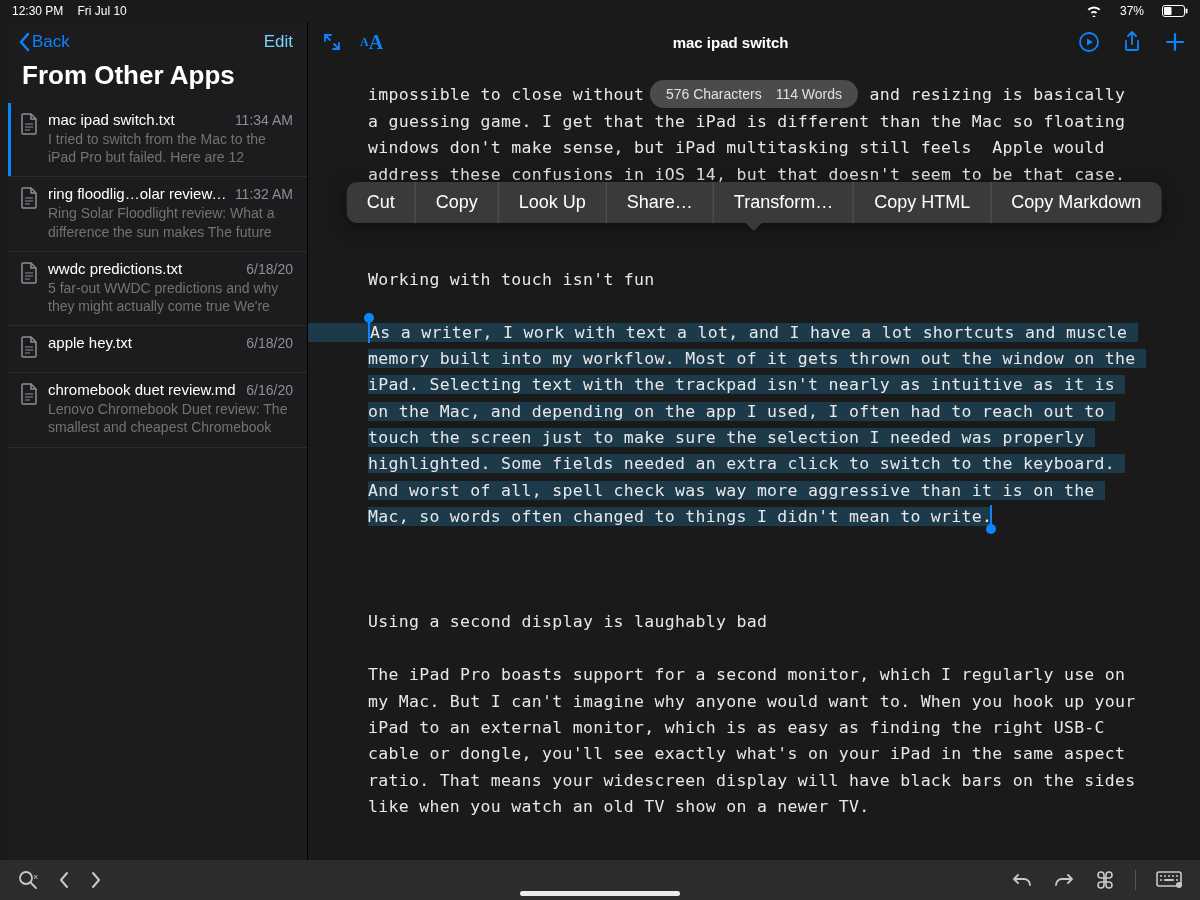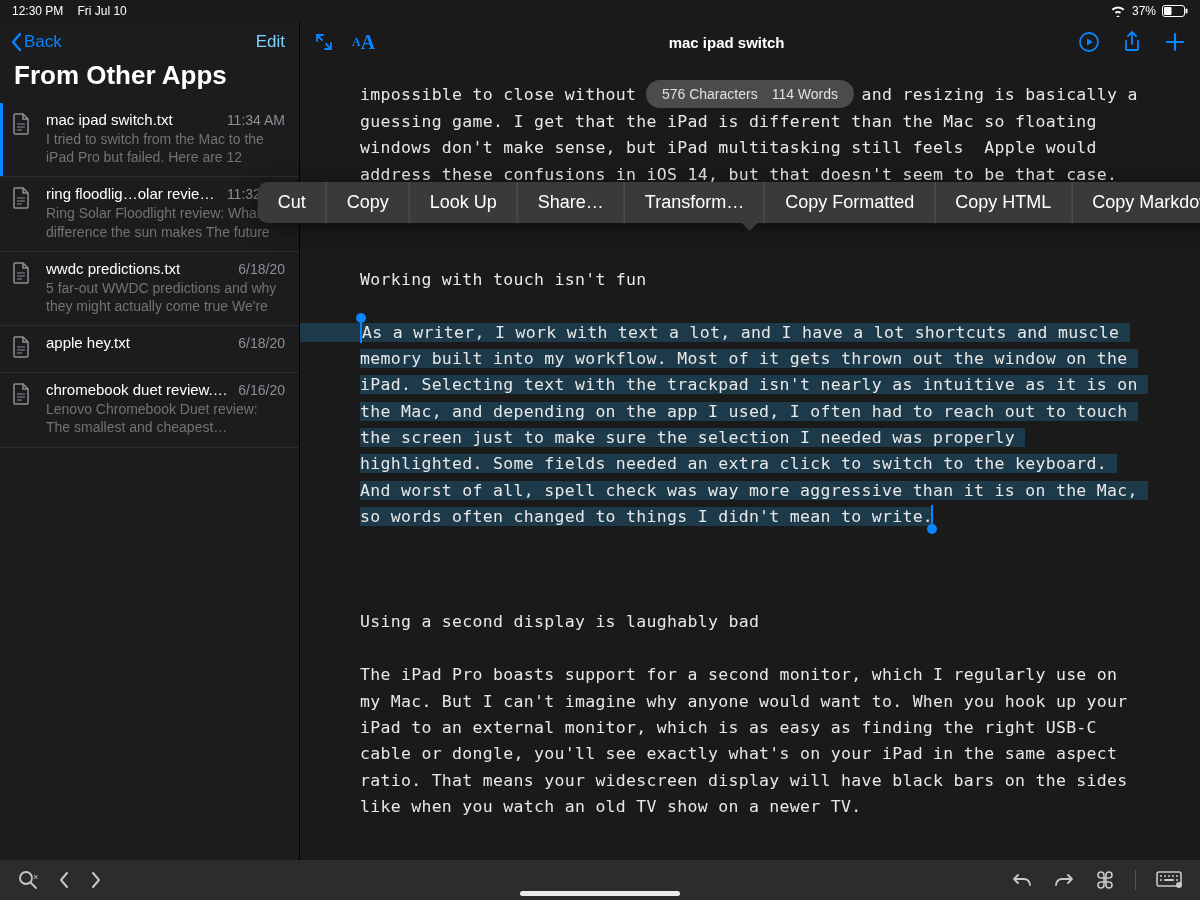--- a/index.html
+++ b/index.html
@@ -14,26 +14,27 @@
   
   .status-bar {
     height: 22px;
     display: flex; align-items: center;
     padding: 0 12px;
     font-size: 12px;
     font-weight: 500;
     color: #fff;
   }
   .status-bar .left { display: flex; gap: 14px; }
-  .status-bar .right { margin-left: auto; display: flex; align-items: center; gap: 6px; }
+  .status-bar .right { margin-left: auto; display: flex; align-items: center; gap: 18px; }
   .wifi svg, .battery svg { display:block; }
   
   .app {
     display: flex;
     height: calc(100% - 22px - 40px);
+    padding-left: 8px;
   }
   
   .sidebar {
     width: 300px;
     background: #1c1c1e;
     border-right: 1px solid #000;
     display: flex; flex-direction: column;
     overflow: hidden;
   }
   .sidebar-header {
@@ -45,21 +46,21 @@
     color: #0a84ff; font-size: 17px;
   }
   .edit-btn { margin-left: auto; color: #7dd3fc; font-size: 17px; }
   .sidebar-title {
     font-size: 26px; font-weight: 700;
     color: #fff;
     padding: 2px 14px 12px;
   }
   .file-list { flex:1; overflow:auto; }
   .file-item {
-    display: flex; gap: 16px;
+    display: flex; gap: 10px;
     padding: 8px 14px 10px 12px;
     border-bottom: 1px solid #2c2c2e;
     position: relative;
   }
   .file-item.active::before {
     content:""; position:absolute; left:0; top:0; bottom:0; width:3px; background:#0a84ff;
   }
   .file-icon { color:#8e8e93; margin-top:2px; flex-shrink:0; }
   .file-body { flex:1; min-width:0; }
   .file-row1 { display:flex; align-items: baseline; gap:8px; }
@@ -323,21 +324,20 @@
       <span>576 Characters</span>
       <span>114 Words</span>
     </div>
 
     <div class="ctx-menu" id="ctx-menu">
         <div class="ctx-item">Cut</div>
         <div class="ctx-item">Copy</div>
         <div class="ctx-item">Look Up</div>
         <div class="ctx-item">Share…</div>
         <div class="ctx-item">Transform…</div>
-        <div class="ctx-item">Copy Formatted</div>
         <div class="ctx-item">Copy HTML</div>
         <div class="ctx-item">Copy Markdown</div>
       </div>
 
     <div class="doc-scroll">
       <div class="doc-text">
 <div class="para" style="margin-top:-6px;">impossible to close without touching the screen, and resizing is basically a guessing game. I get that the iPad is different than the Mac so floating windows don't make sense, but iPad multitasking still feels  Apple would address these confusions in iOS 14, but that doesn't seem to be that case.</div>
 <div class="para">
 <span>Working with touch isn't fun</span>
 <br><span class="selected sel-start" style="padding-left:2px;"></span><span class="selected">As a writer, I work with text a lot, and I have a lot shortcuts and muscle memory built into my workflow. Most of it gets thrown out the window on the iPad. Selecting text with the trackpad isn't nearly as intuitive as it is on the Mac, and depending on the app I used, I often had to reach out to touch the screen just to make sure the selection I needed was properly highlighted. Some fields needed an extra click to switch to the keyboard. And worst of all, spell check was way more aggressive than it is on the Mac, so words often changed to things I didn't mean to write.</span><span class="selected sel-end"></span>

